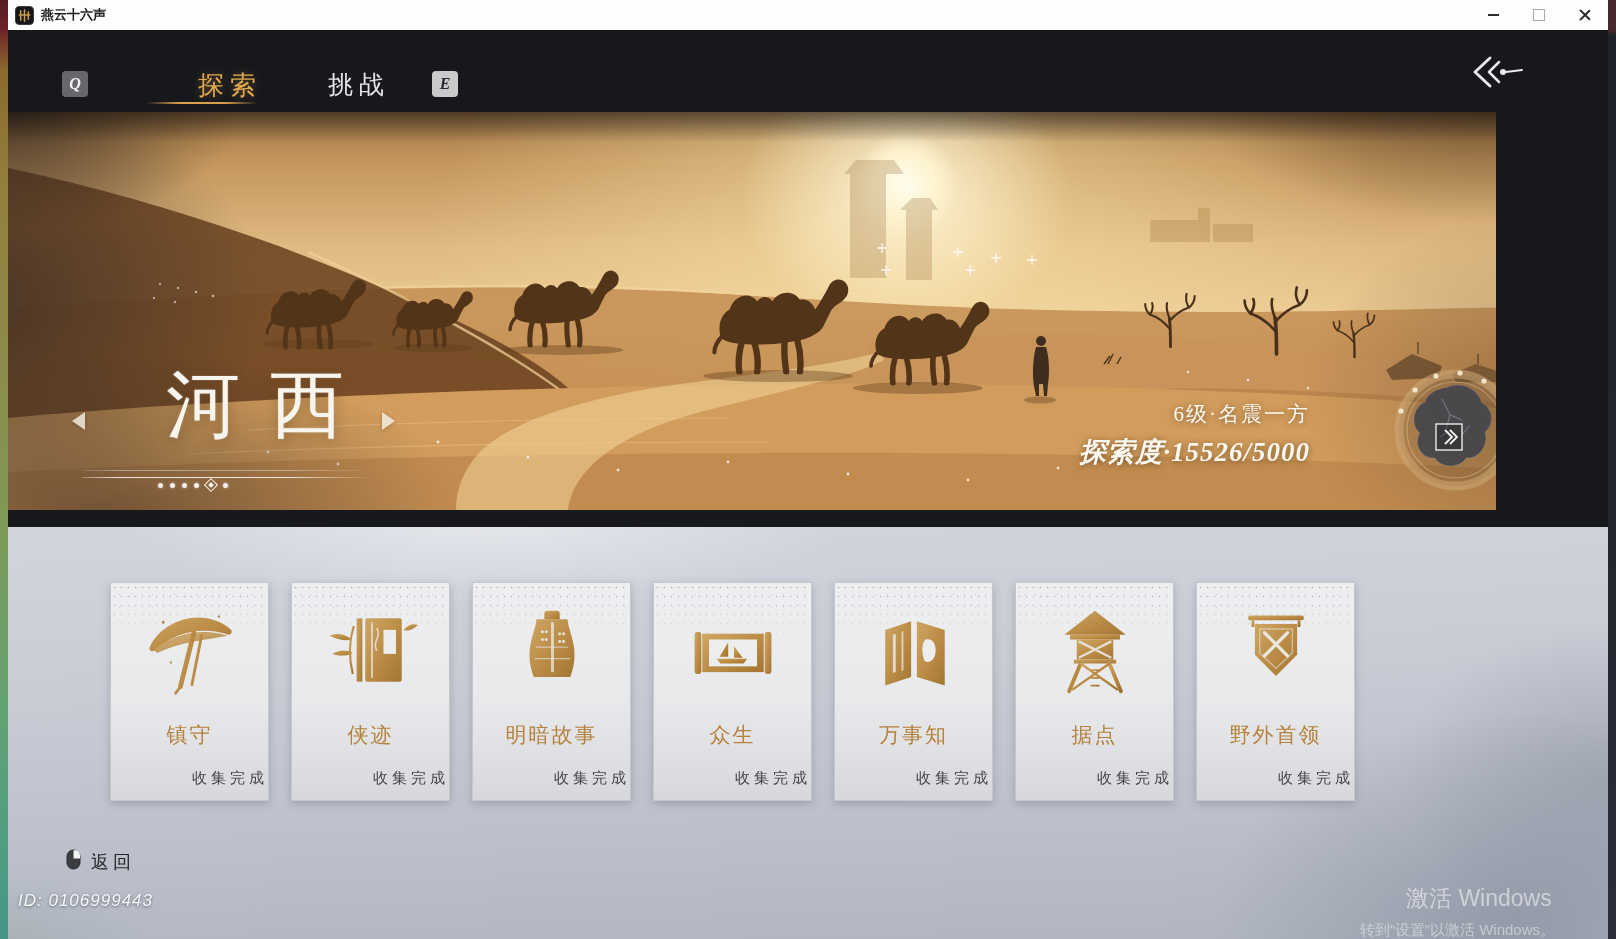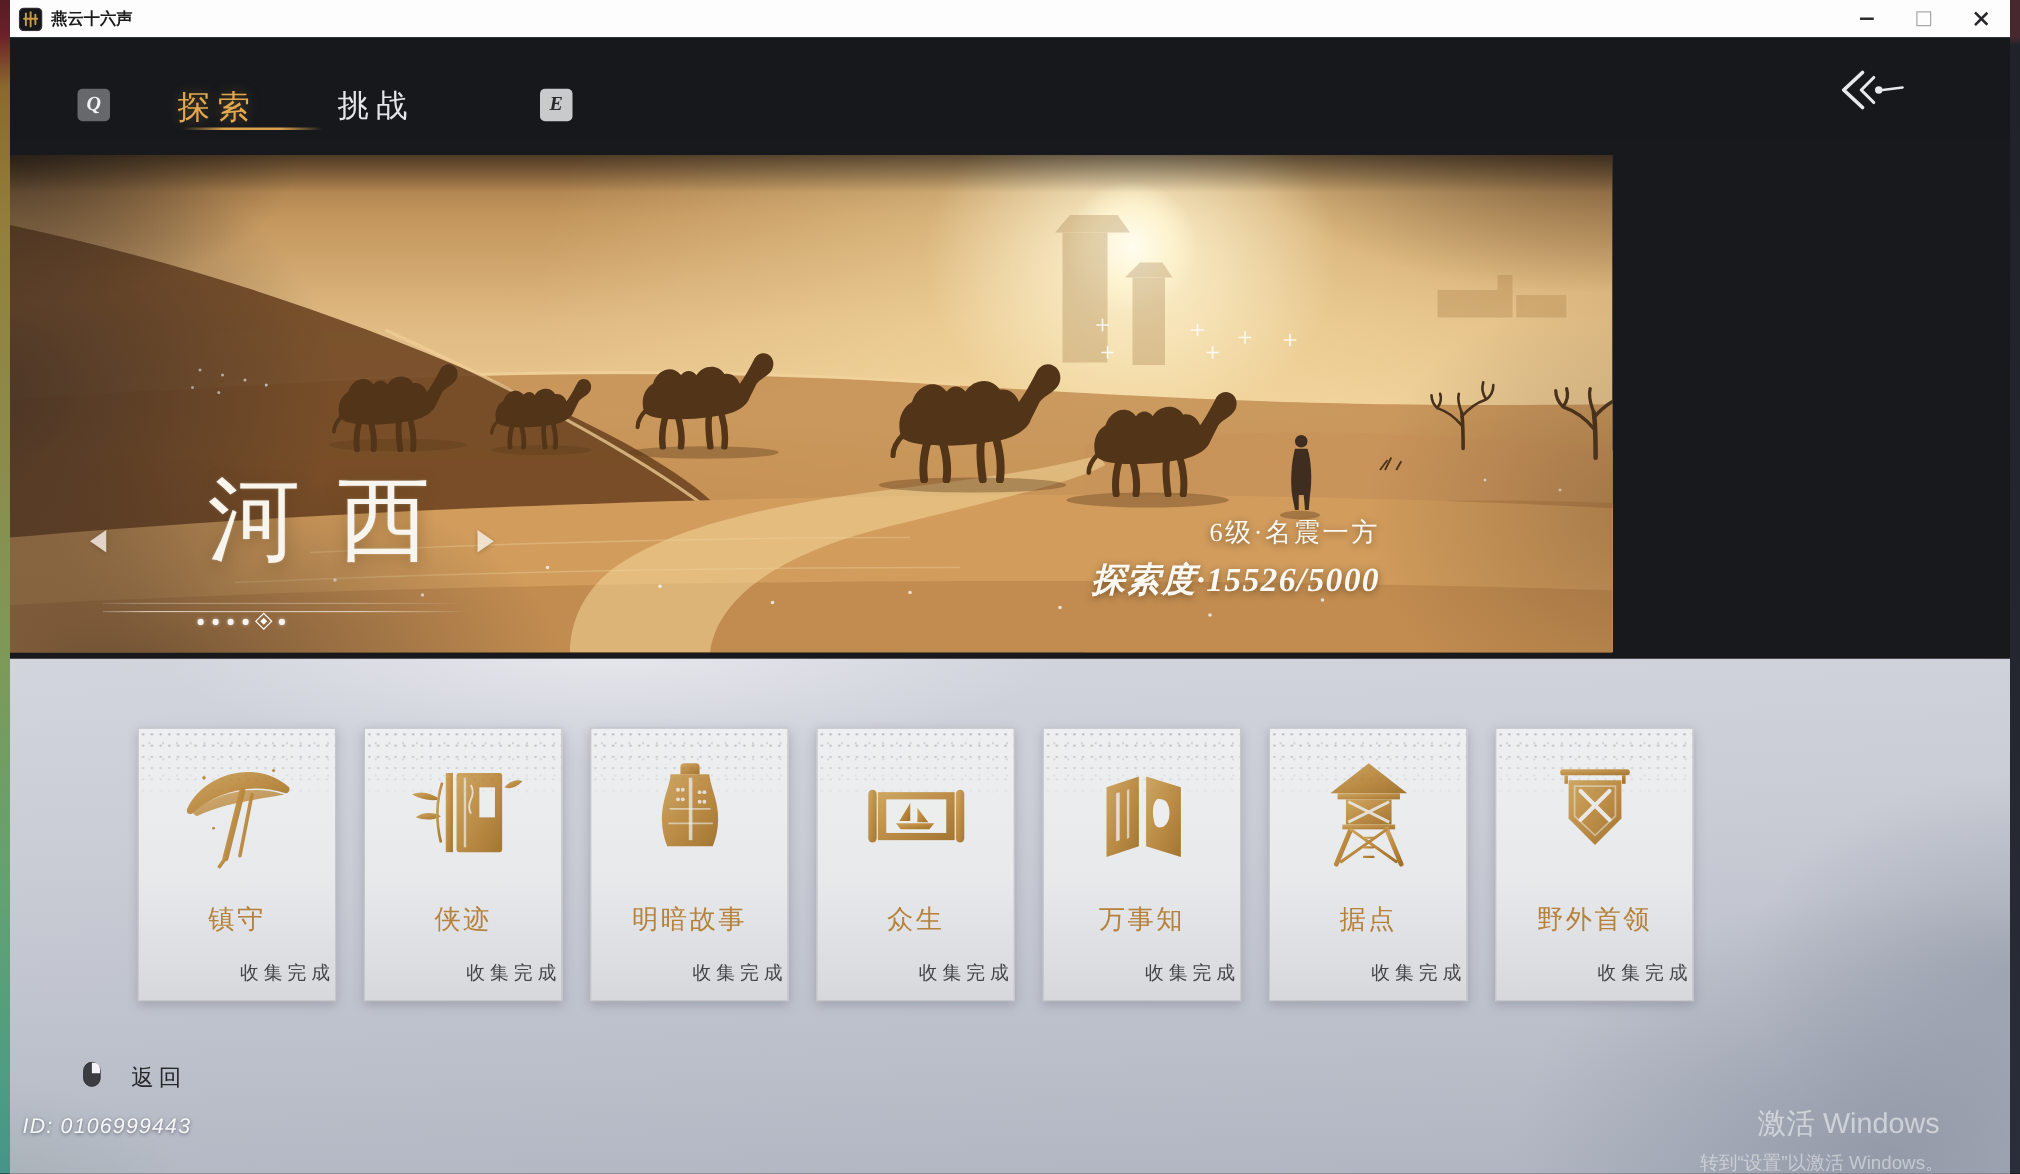--- a/index.html
+++ b/index.html
@@ -28,29 +28,29 @@
 
   
   .game{position:absolute;top:30px;left:0;width:1600px;height:909px;background:#17191d;}
 
   
   .navbar{position:absolute;top:0;left:0;width:1600px;height:82px;background:#16181c;}
   .key-badge{position:absolute;width:26px;height:26px;border-radius:4px;display:flex;align-items:center;justify-content:center;
     font-family:"Liberation Serif",serif;font-style:italic;font-weight:bold;font-size:16px;}
   .key-q{left:54px;top:41px;background:rgba(112,113,118,.9);color:#f2f2f4;}
   .key-e{left:424px;top:41px;background:#c9cacc;color:#2a2a2e;}
-  .tab{position:absolute;top:38px;width:120px;text-align:left;font-family:Liberation Serif, serif;letter-spacing:6px;cursor:default;}
+  .tab{position:absolute;top:38px;width:120px;text-align:right;font-family:Liberation Serif, serif;letter-spacing:6px;cursor:default;}
   .tab-explore{left:134px;color:#e2a94e;font-size:26px;text-shadow:0 0 10px rgba(226,169,78,.35);}
   .tab-challenge{left:262px;color:#e4e5e8;font-size:25px;}
   .tab-underline{position:absolute;left:138px;top:72px;width:112px;height:2px;
     background:linear-gradient(90deg,rgba(217,160,75,0),#d9a04b 30%,#d9a04b 70%,rgba(217,160,75,0));}
   .collapse{position:absolute;left:1460px;top:22px;}
 
   
-  .banner{position:absolute;top:94px;left:0;width:1282px;height:398px;overflow:hidden;}
+  .banner{position:absolute;top:82px;left:0;width:1488px;height:398px;overflow:hidden;}
   .banner-sky{position:absolute;inset:0;background:
     radial-gradient(circle 52px at 897px 73px,#fffdf0 0%,#fdf3cf 60%,rgba(253,243,207,0) 100%),
     radial-gradient(ellipse 230px 190px at 897px 82px,rgba(255,246,214,.95),rgba(255,246,214,0) 72%),
     radial-gradient(ellipse 640px 430px at 900px 120px,rgba(250,228,170,.6),rgba(250,228,170,0) 75%),
     linear-gradient(180deg,#9c7142 0%,#c2955c 12%,#e0ba82 34%,#eccb94 52%,#dcad6c 70%,#d09c5a 84%,#c48e4e 100%);}
   .scene{position:absolute;inset:0;}
   .banner-vignette{position:absolute;inset:0;pointer-events:none;background:
     linear-gradient(180deg,rgba(16,14,12,.55),rgba(16,14,12,0) 30px),
     radial-gradient(ellipse 430px 310px at -3% 48%,rgba(58,44,37,.78),rgba(58,44,37,0) 70%),
     radial-gradient(ellipse 520px 240px at 6% 102%,rgba(56,42,34,.6),rgba(56,42,34,0) 70%),
@@ -95,21 +95,21 @@
   .card::after{content:"";position:absolute;left:0;top:0;right:0;height:58px;pointer-events:none;
     background-image:radial-gradient(circle,rgba(105,107,115,.5) .7px,transparent 1.1px),radial-gradient(circle,rgba(105,107,115,.35) .6px,transparent 1px);
     background-size:7px 9px,11px 13px;background-position:0 0,3px 5px;
     -webkit-mask-image:linear-gradient(180deg,#000,transparent);mask-image:linear-gradient(180deg,#000,transparent);}
   .card-icon{position:absolute;left:50%;top:20px;transform:translateX(-50%);}
   .card-title{position:absolute;left:0;top:138px;width:100%;text-align:center;
     font-family:"Liberation Serif",serif;font-size:21px;letter-spacing:2px;color:#b5813b;}
   .card-status{position:absolute;left:0;top:186px;width:100%;text-align:right;
     font-family:"Liberation Serif",serif;font-size:15px;letter-spacing:4px;color:#43444a;}
 
-  .back-row{position:absolute;left:58px;top:322px;display:flex;align-items:center;gap:24px;cursor:default;}
+  .back-row{position:absolute;left:58px;top:322px;display:flex;align-items:center;gap:10px;cursor:default;}
   .back-label{font-family:"Liberation Serif",serif;font-size:18px;color:#26272b;letter-spacing:4px;}
   .player-id{position:absolute;left:10px;top:364px;font-style:italic;font-size:17px;letter-spacing:1px;
     color:rgba(255,255,255,.92);text-shadow:0 1px 3px rgba(40,45,60,.6);}
   .win-activate{position:absolute;left:1352px;top:356px;color:rgba(255,255,255,.52);}
   .wa1{font-size:23px;margin-left:46px;}
   .wa2{font-size:15px;margin-top:7px;color:rgba(255,255,255,.45);}
 </style>
 </head>
 <body>
 

